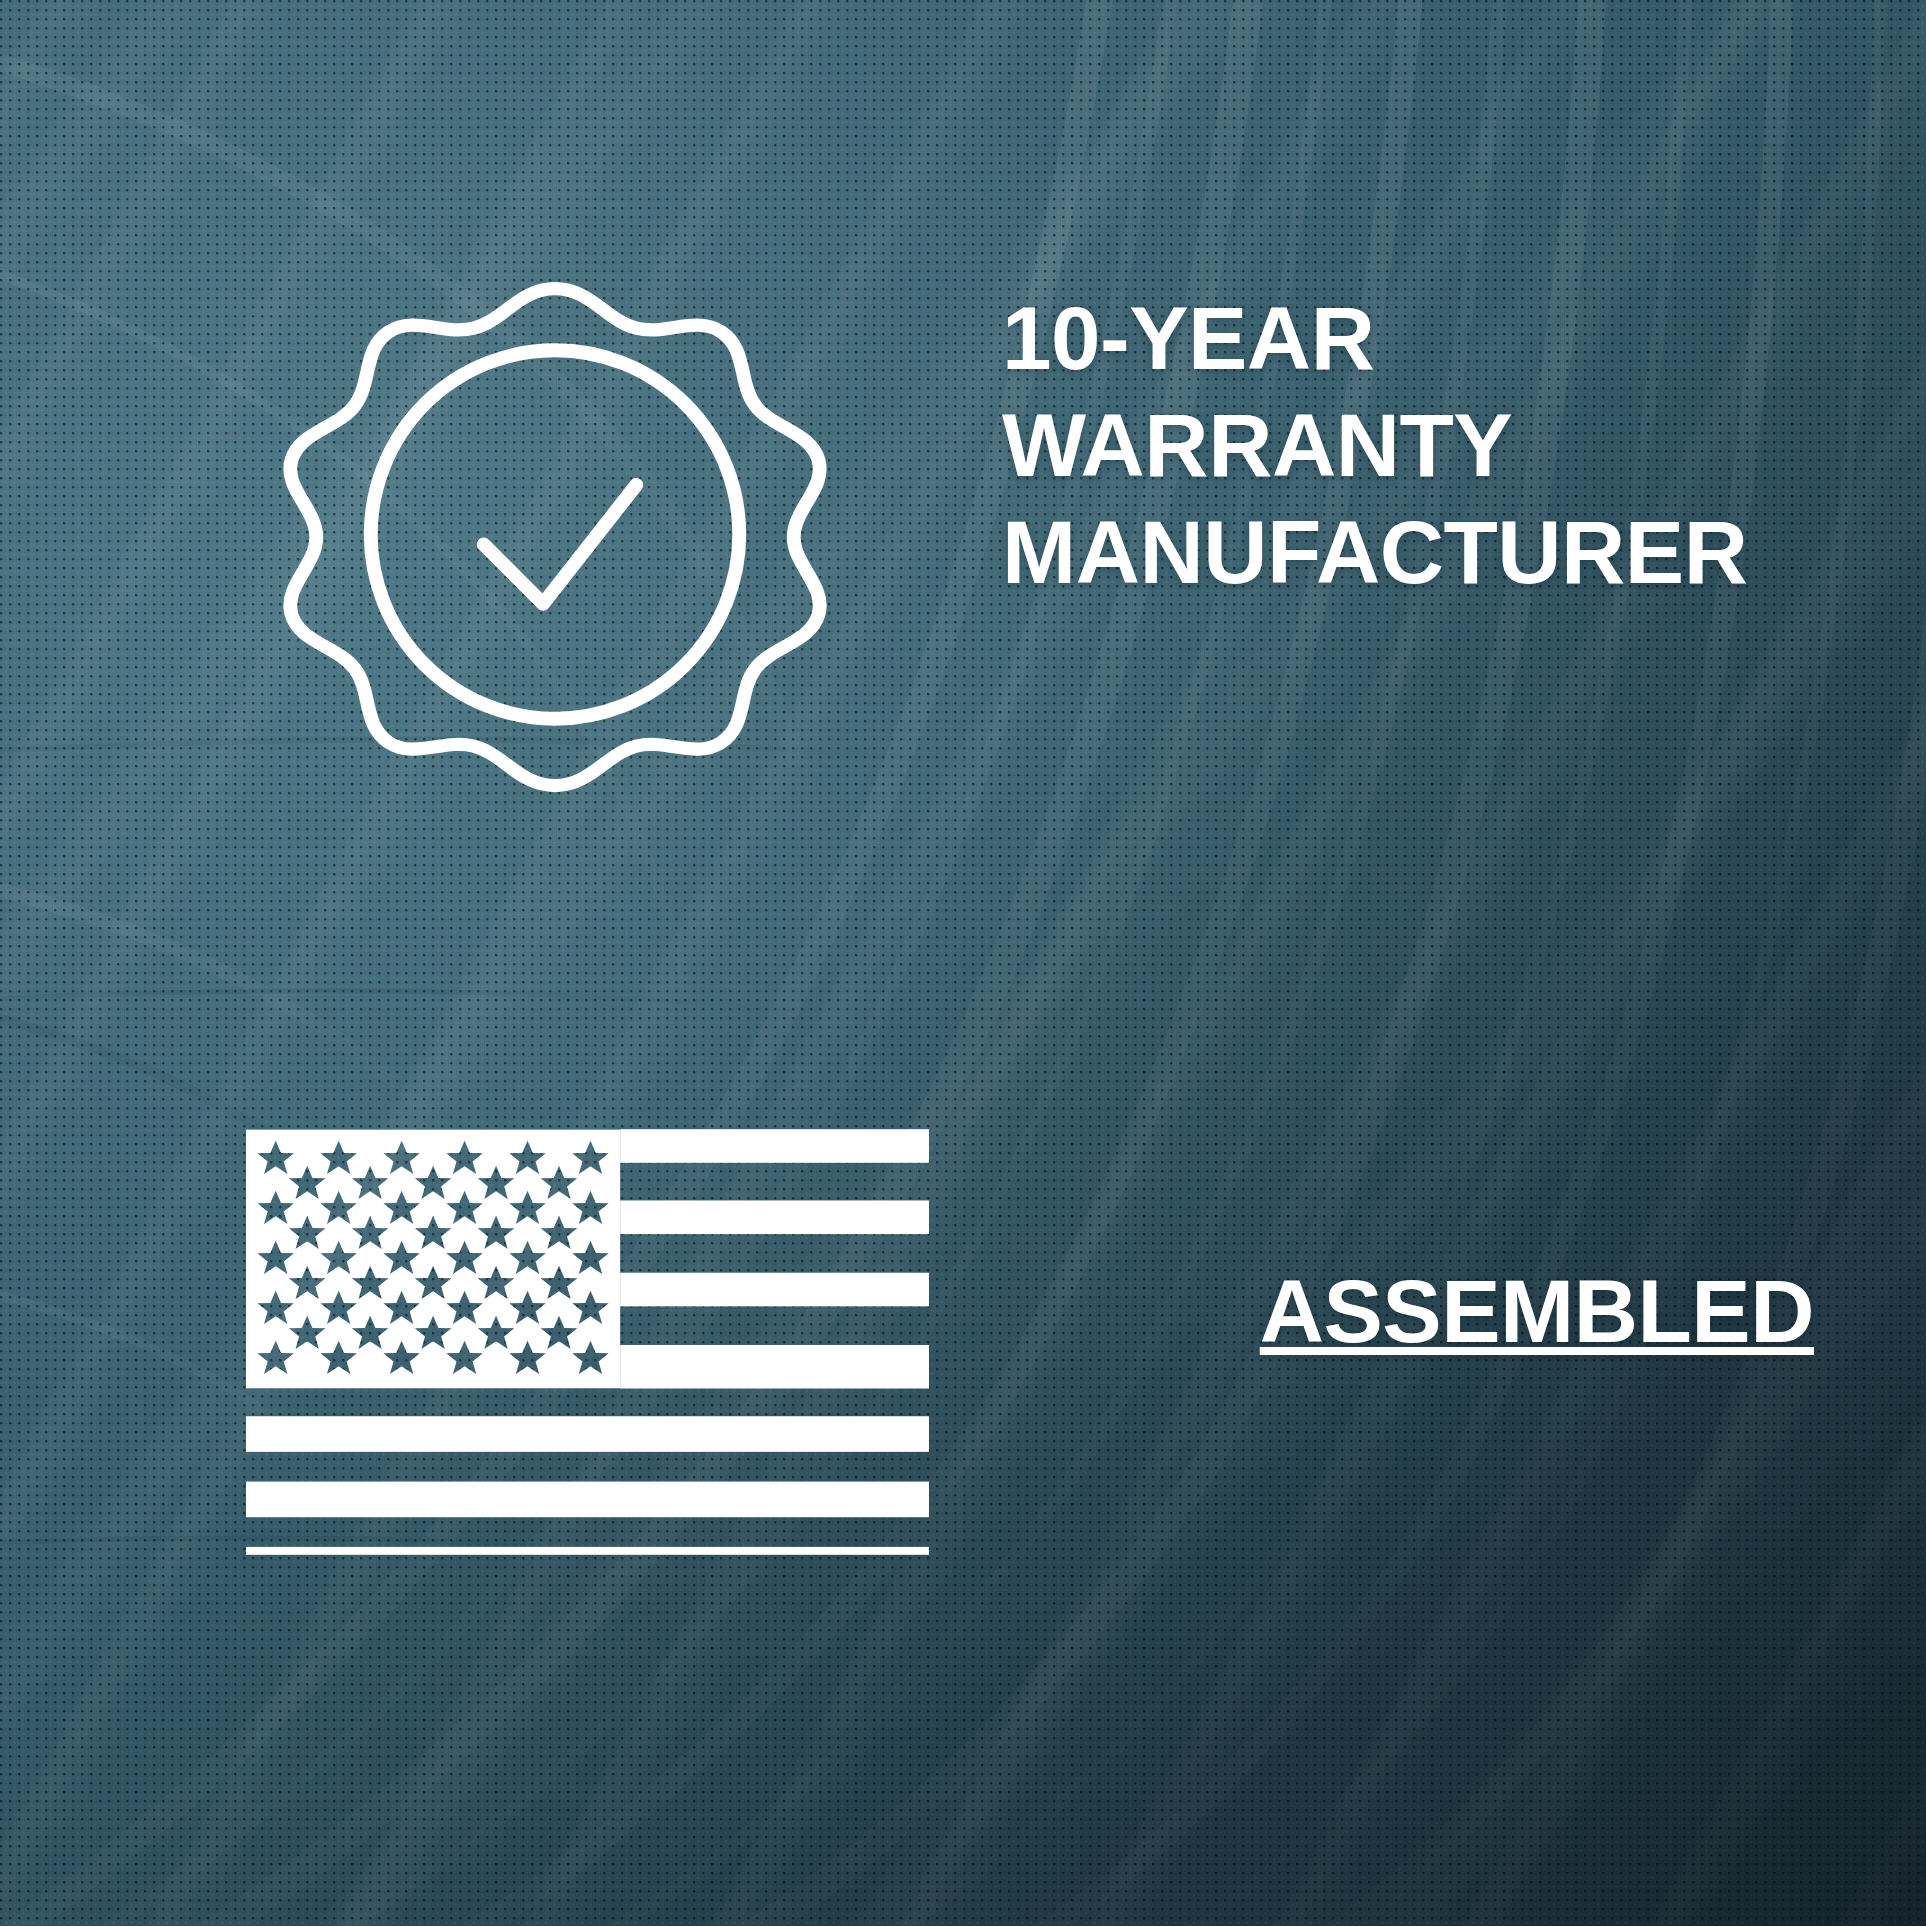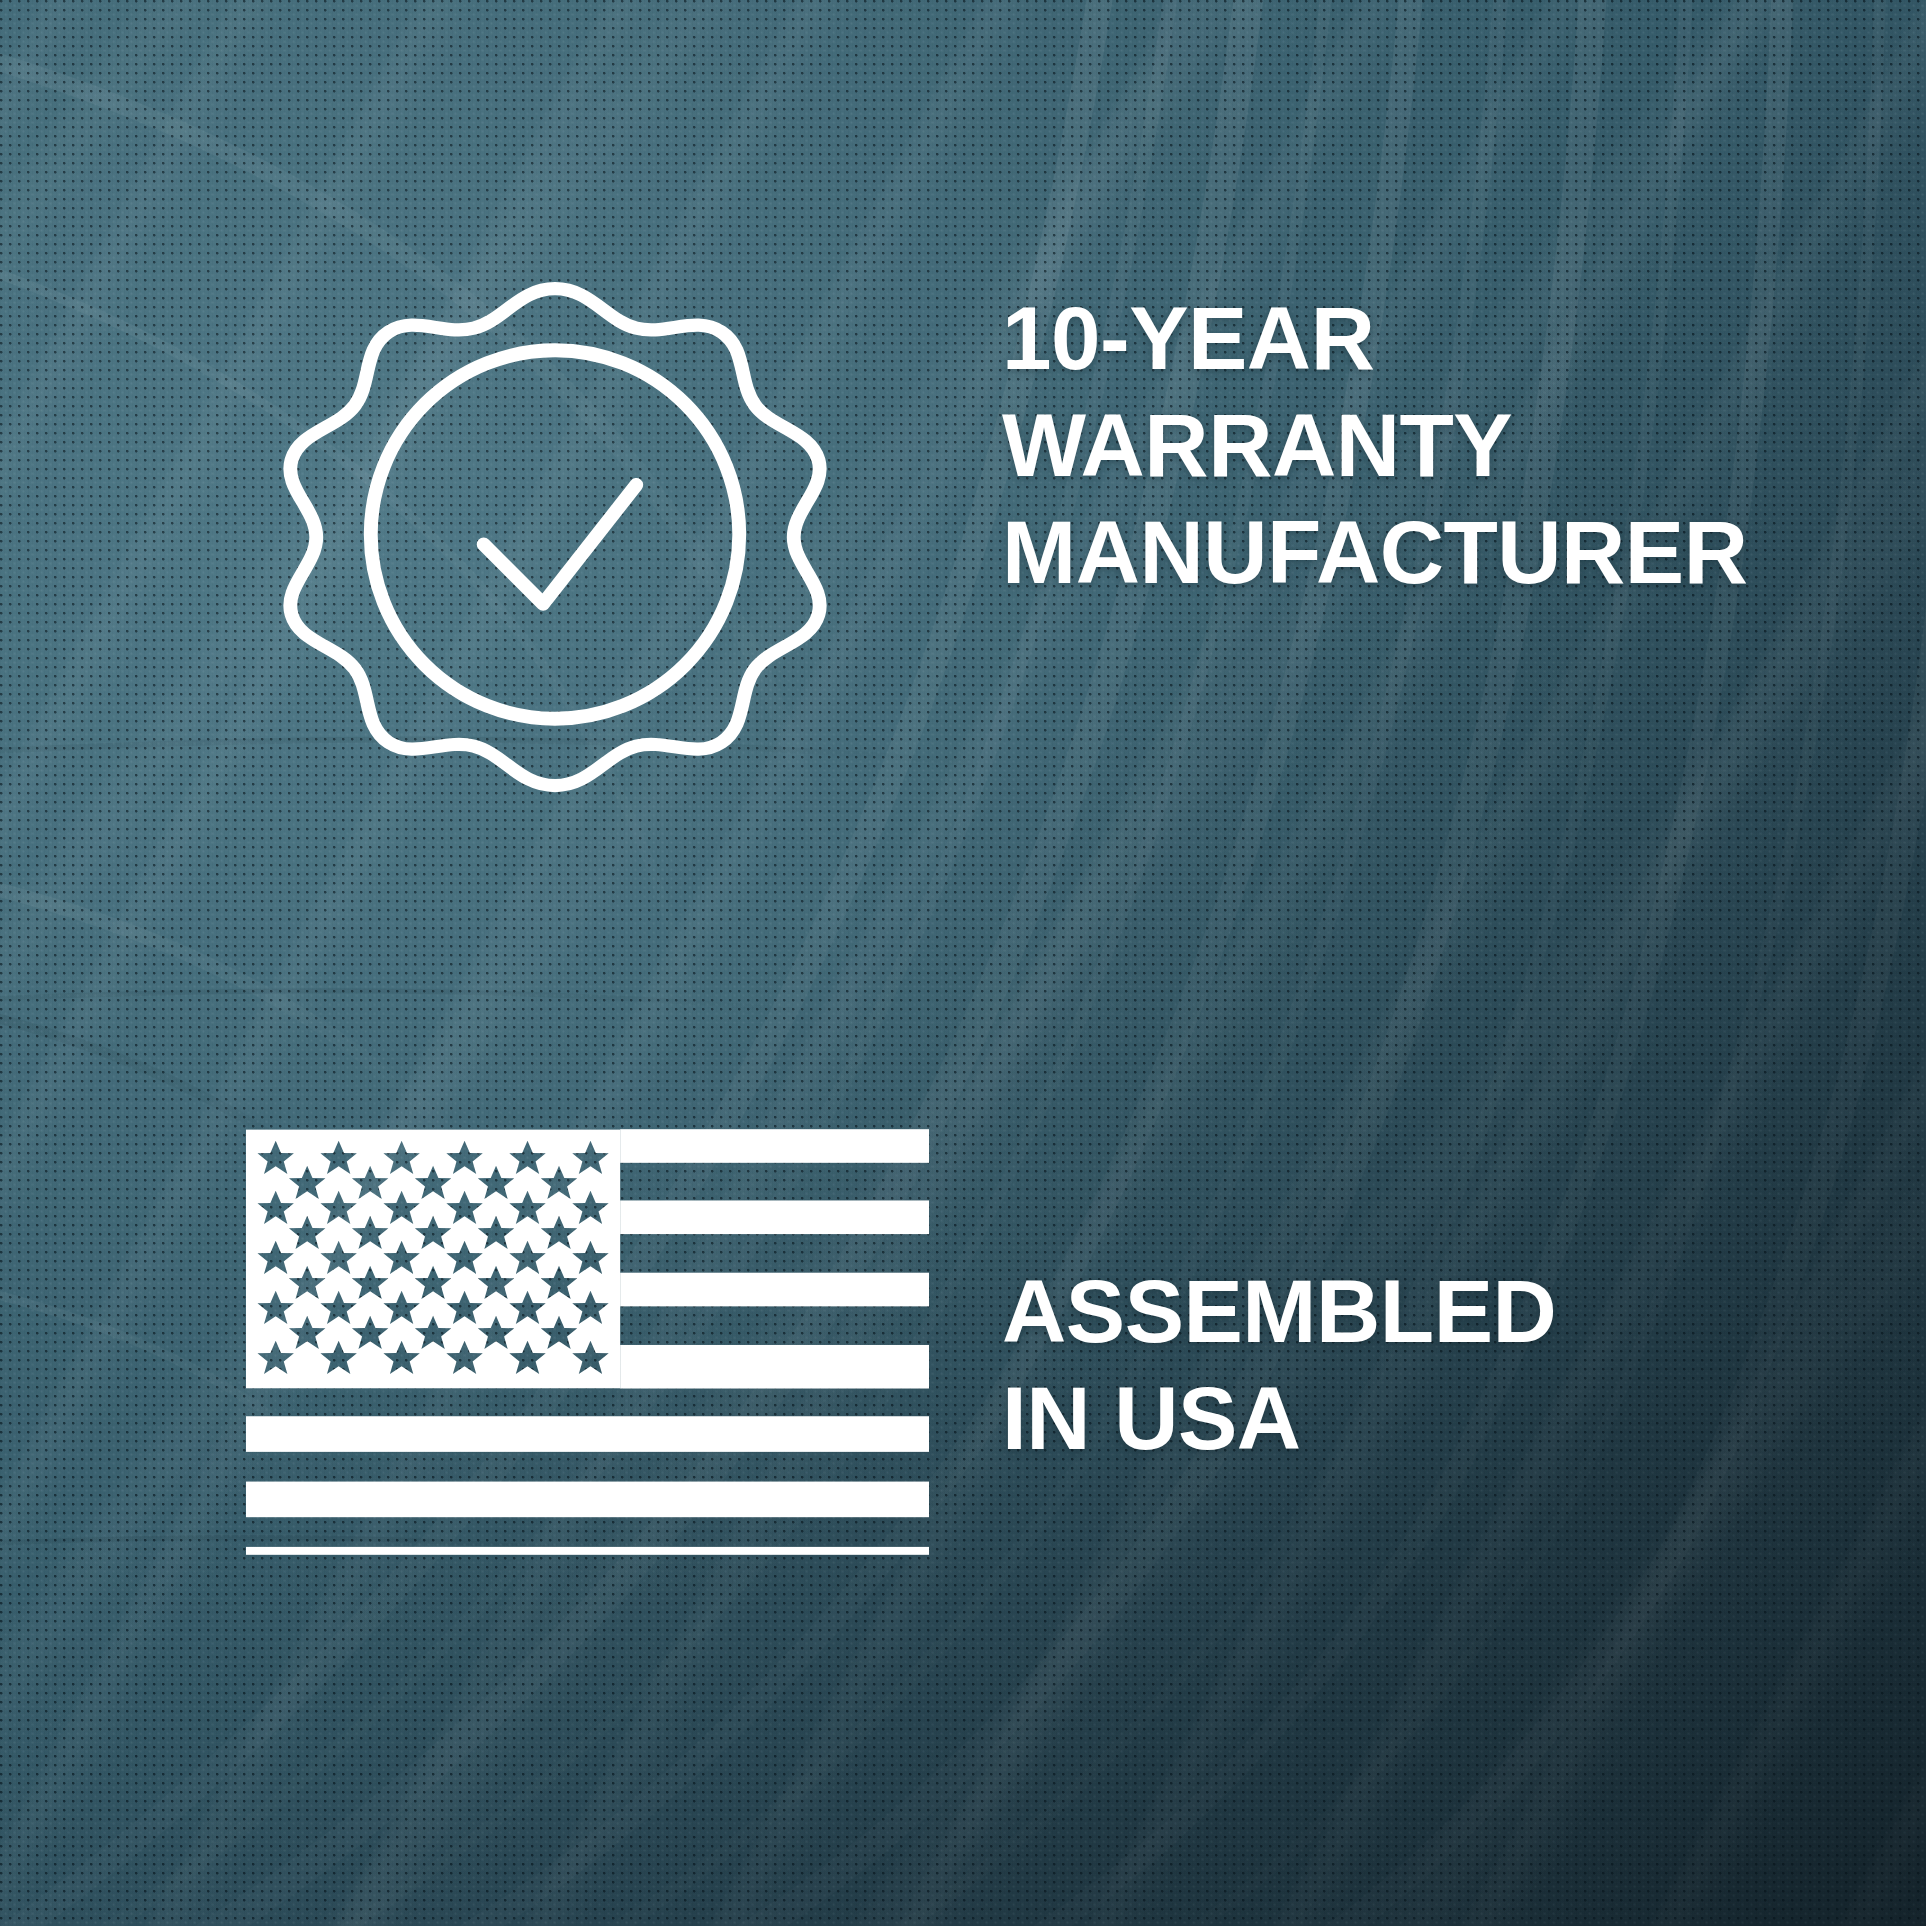--- a/index.html
+++ b/index.html
@@ -105,21 +105,21 @@
     font-weight: 700;
     font-size: 89px;
     line-height: 1.20;
     letter-spacing: -0.5px;
     text-transform: uppercase;
     margin: 0;
     text-shadow: 0 2px 10px rgba(8,24,32,0.32);
   }
   .headline .ln { display: block; }
   #warranty-text .headline { text-align: left; }
-  #usa-text .headline { text-align: left; }
+  #usa-text .headline { text-align: right; text-decoration: underline; }
 
   svg { display: block; overflow: visible; }
 </style>
 </head>
 <body>
 
 <div id="stage">
 
   <div class="bg-layer bg-base"></div>
 
@@ -297,20 +297,19 @@
 
           <rect x="0" y="290" width="690" height="36" fill="#ffffff"></rect>
           <rect x="0" y="356" width="690" height="36" fill="#ffffff"></rect>
           <rect x="0" y="422" width="690" height="8" fill="#ffffff"></rect>
         </svg>
       </div>
 
       <div id="usa-text">
         <div class="headline">
           <span class="ln">ASSEMBLED</span>
-          <span class="ln">IN USA</span>
         </div>
       </div>
     </div>
 
   </div>
 </div>
 
 
 </body></html>

